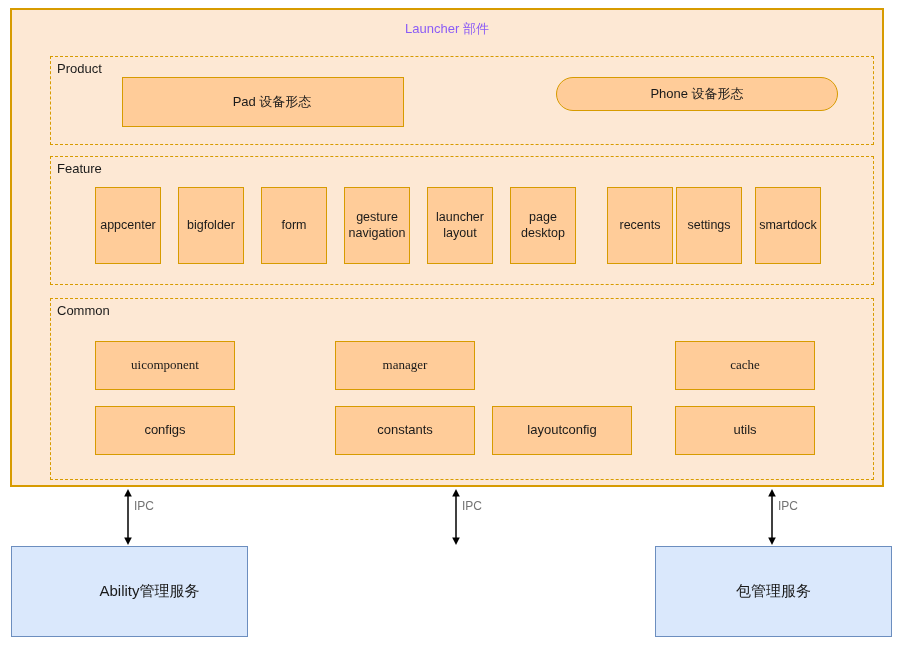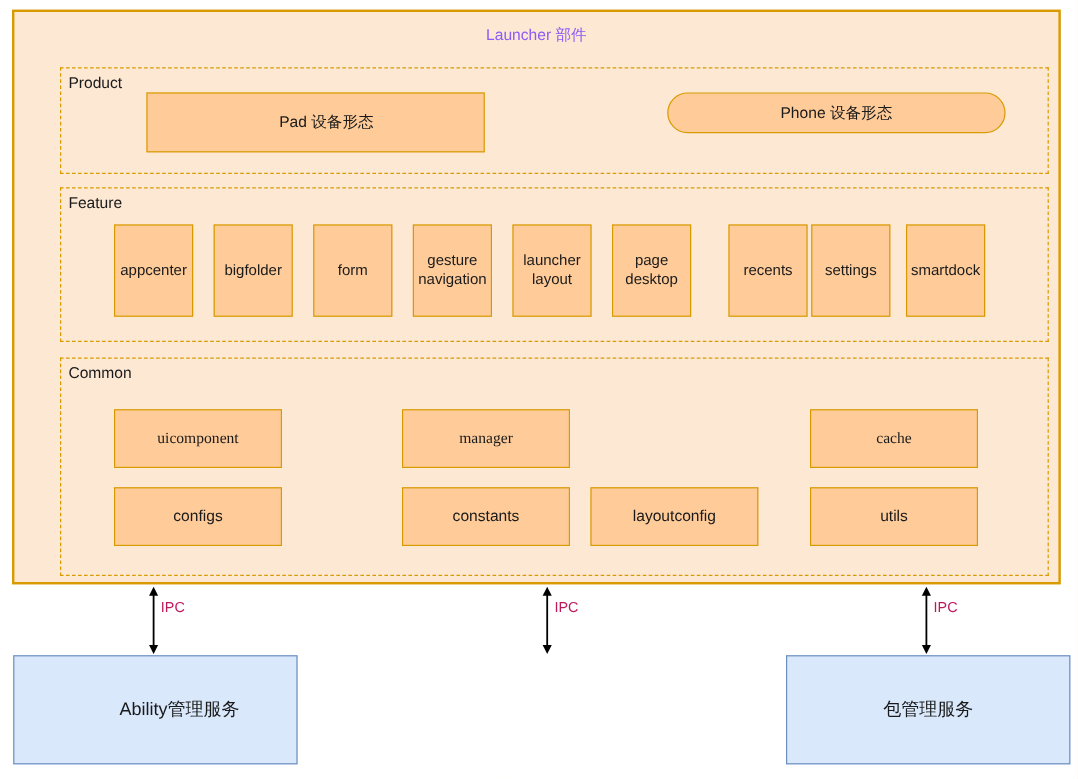--- a/index.html
+++ b/index.html
@@ -86,21 +86,21 @@
     top: 488px;
     width: 14px; height: 58px;
   }
   .arrow-a { left: 121px; }
   .arrow-b { left: 449px; }
   .arrow-c { left: 765px; }
   .ipc-label {
     position: absolute;
     top: 499px;
     font-size: 12px;
-    color: #be185d;
+    color: #737373;
   }
   .lbl-a { left: 134px; }
   .lbl-b { left: 462px; }
   .lbl-c { left: 778px; }
 
   
   .service {
     position: absolute;
     top: 546px;
     width: 237px; height: 91px;

